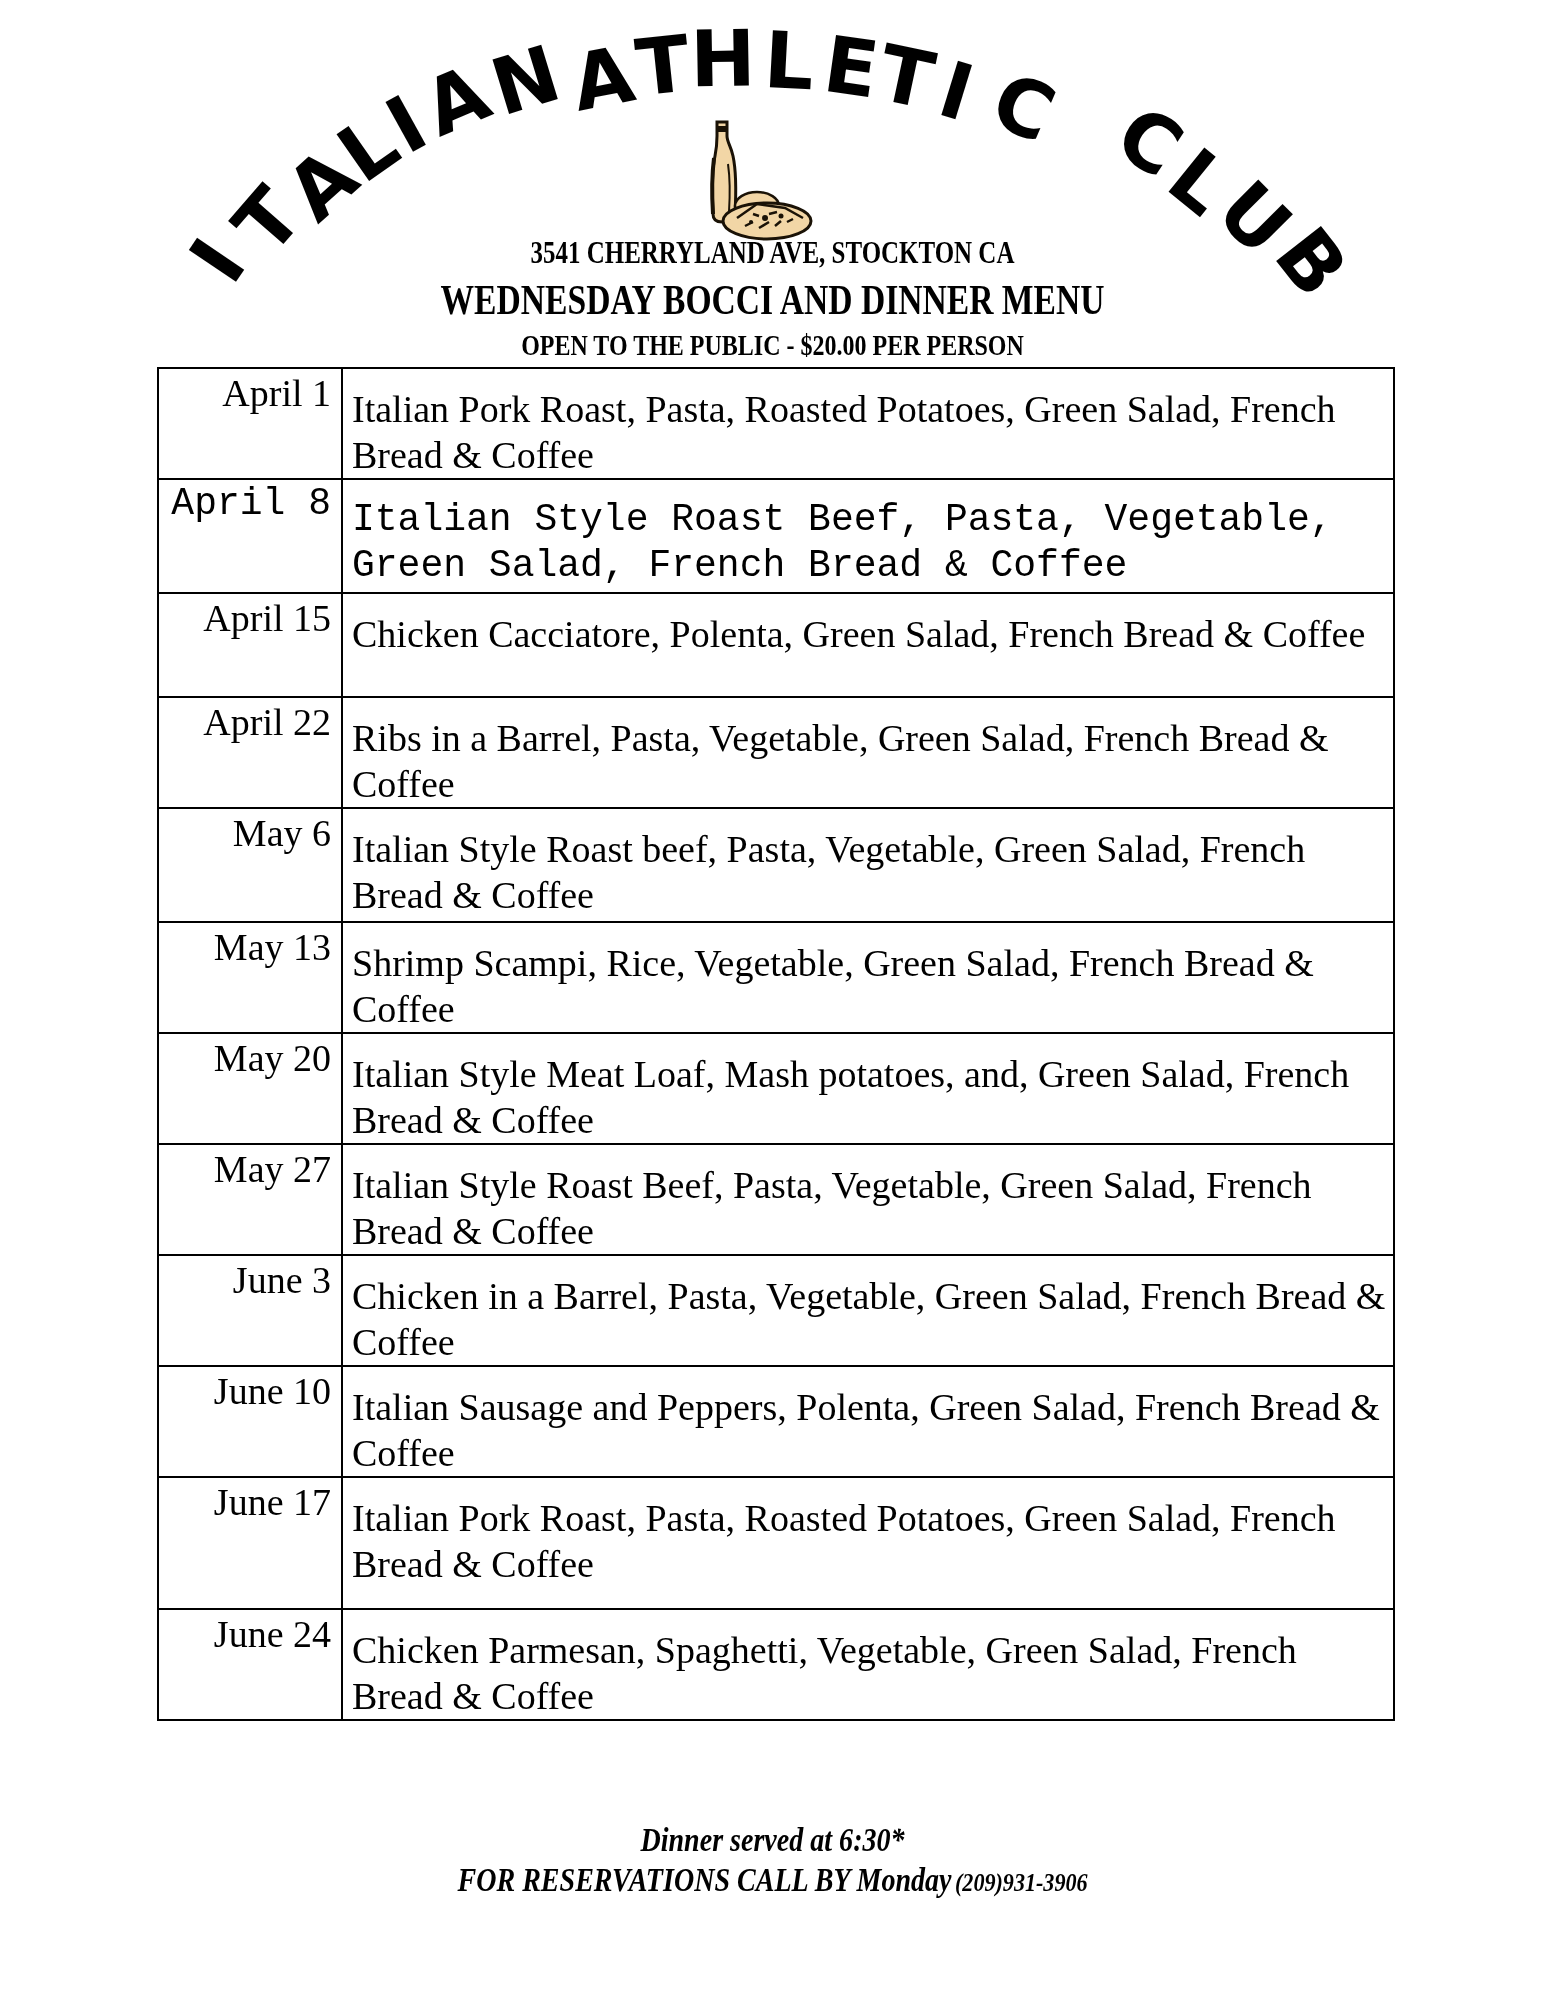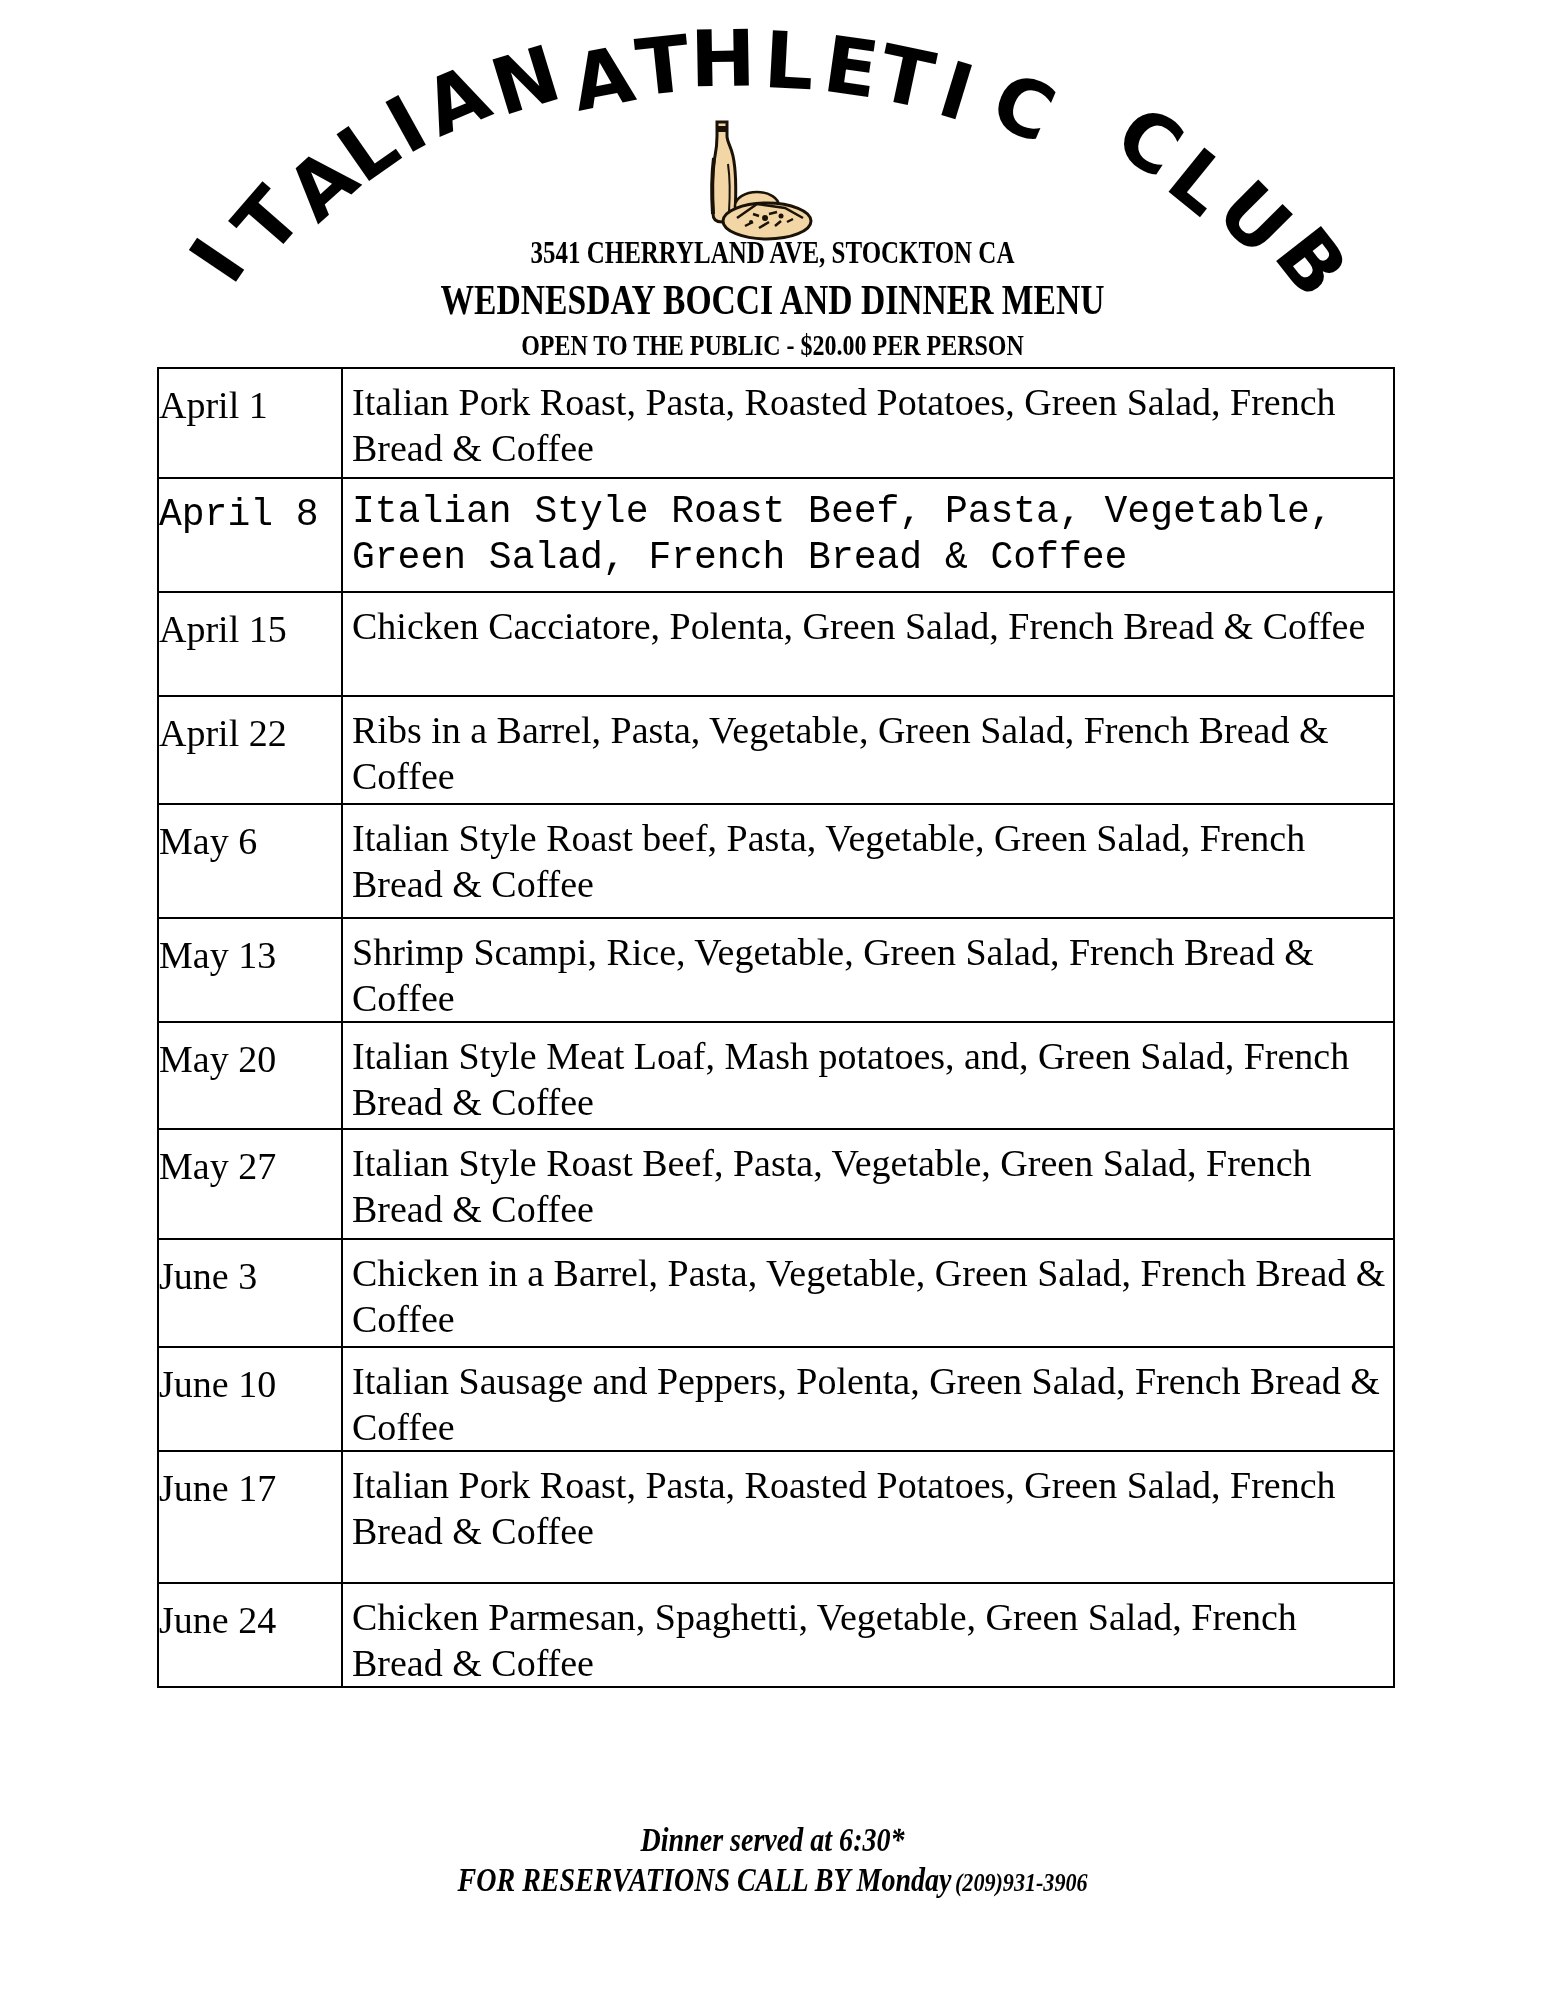--- a/index.html
+++ b/index.html
@@ -24,22 +24,22 @@
   }
   #address { top: 234px; font-size: 32px; }
   #menu-title { top: 276px; font-size: 42px; }
   #menu-subtitle { top: 328px; font-size: 30px; }
   table#menu-table {
     position: absolute; left: 157px; top: 367px; width: 1238px;
     border-collapse: collapse;
     font-family: "Liberation Serif", serif; font-size: 38px; line-height: 46px;
   }
   #menu-table td { border: 2px solid #000; vertical-align: top; padding: 0; }
-  #menu-table td.date { width: 172px; text-align: left; padding-right: 10px; padding-top: 13px; border-radius: 11px; }
-  #menu-table td.desc { padding-left: 9px; padding-right: 6px; padding-top: 10px; }
+  #menu-table td.date { width: 172px; text-align: right; padding-right: 10px; padding-top: 1px; border-radius: 11px; }
+  #menu-table td.desc { padding-left: 9px; padding-right: 6px; padding-top: 17px; }
   .footer {
     position: absolute; left: 0; width: 1545px; text-align: center;
     font-family: "Liberation Serif", serif; font-weight: bold; font-style: italic;
   }
   #footer-dinner { top: 1822px; font-size: 33px; }
   #footer-phone { font-size: 26px; }
 </style>
 </head>
 <body>
 

